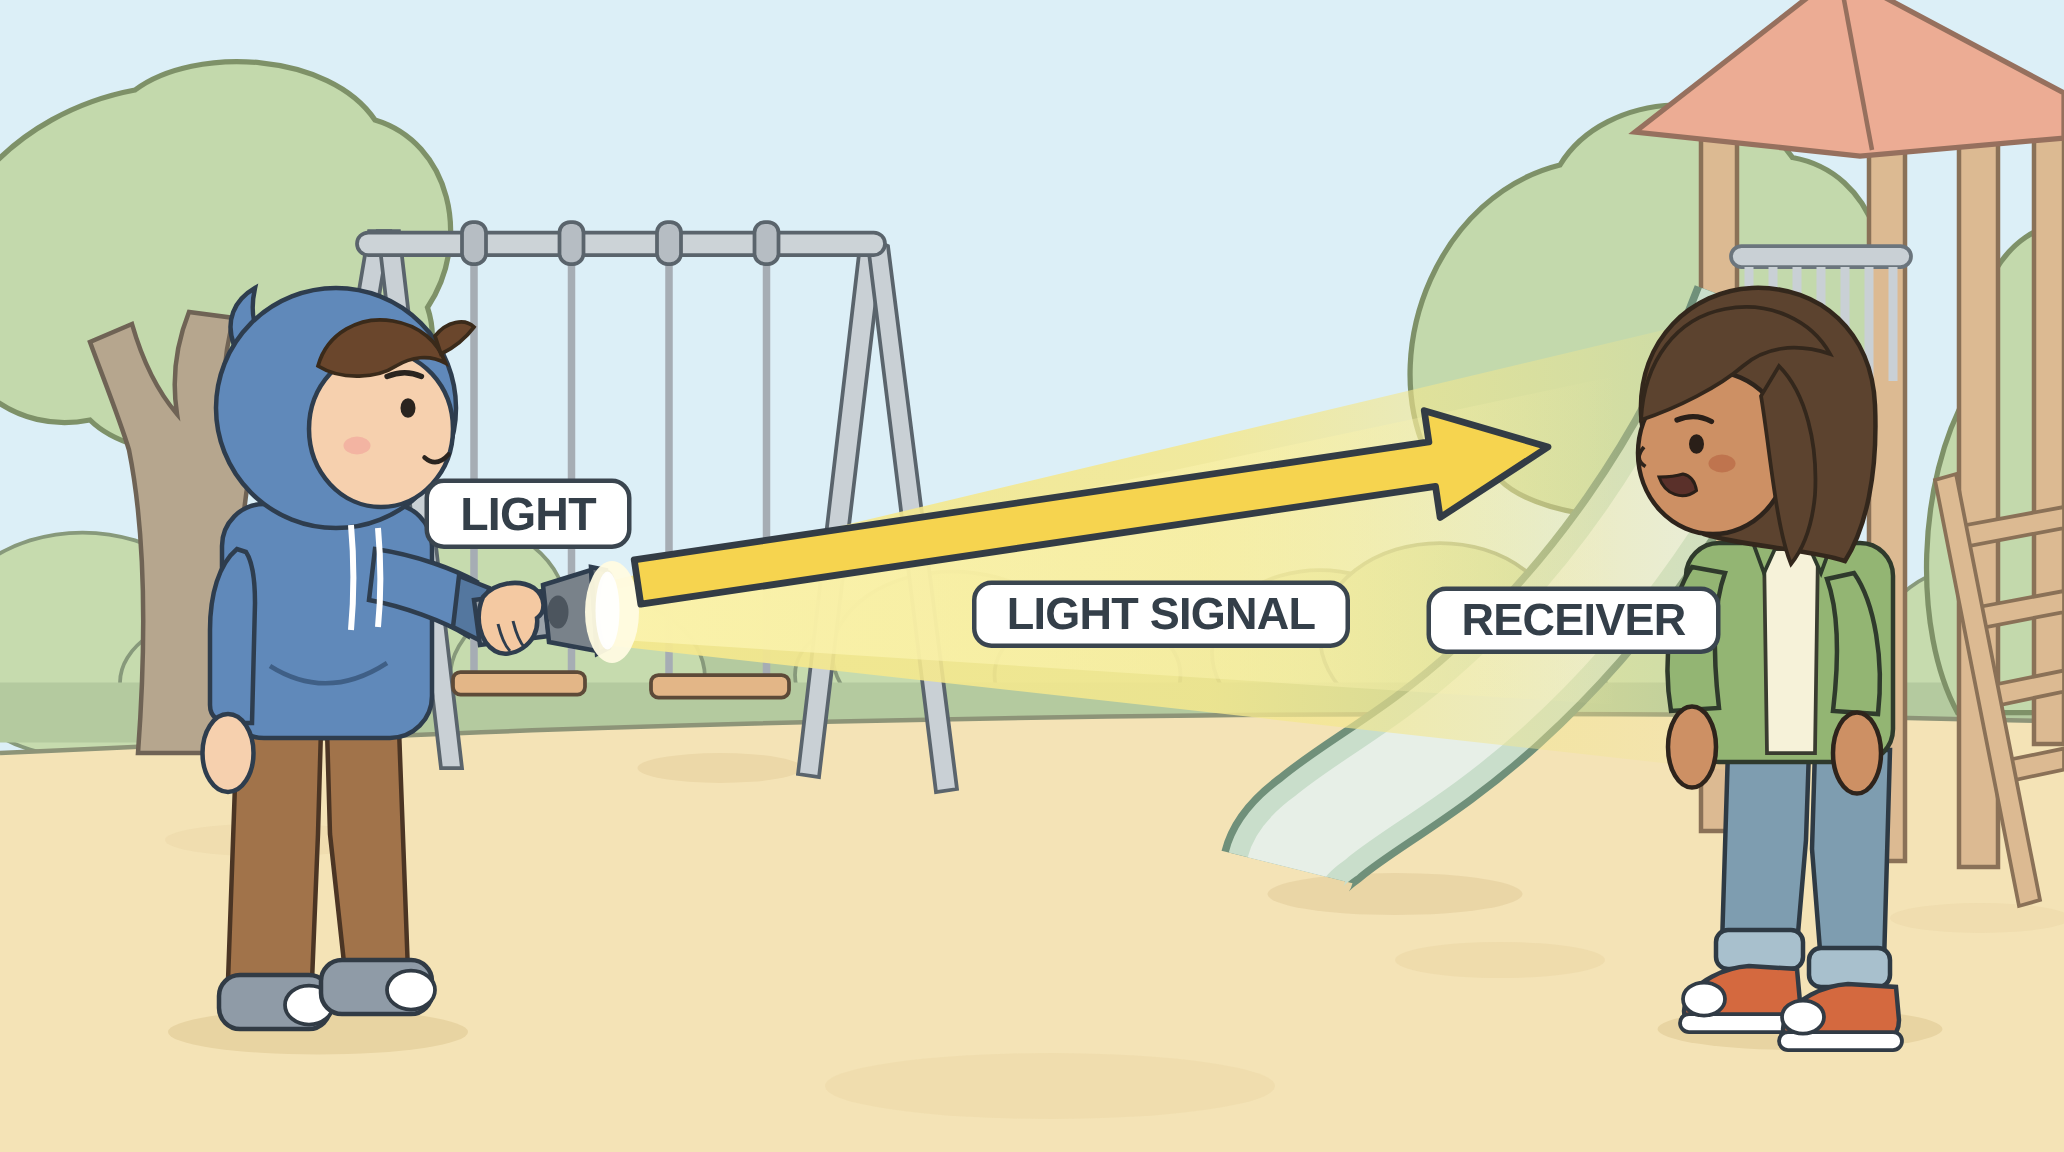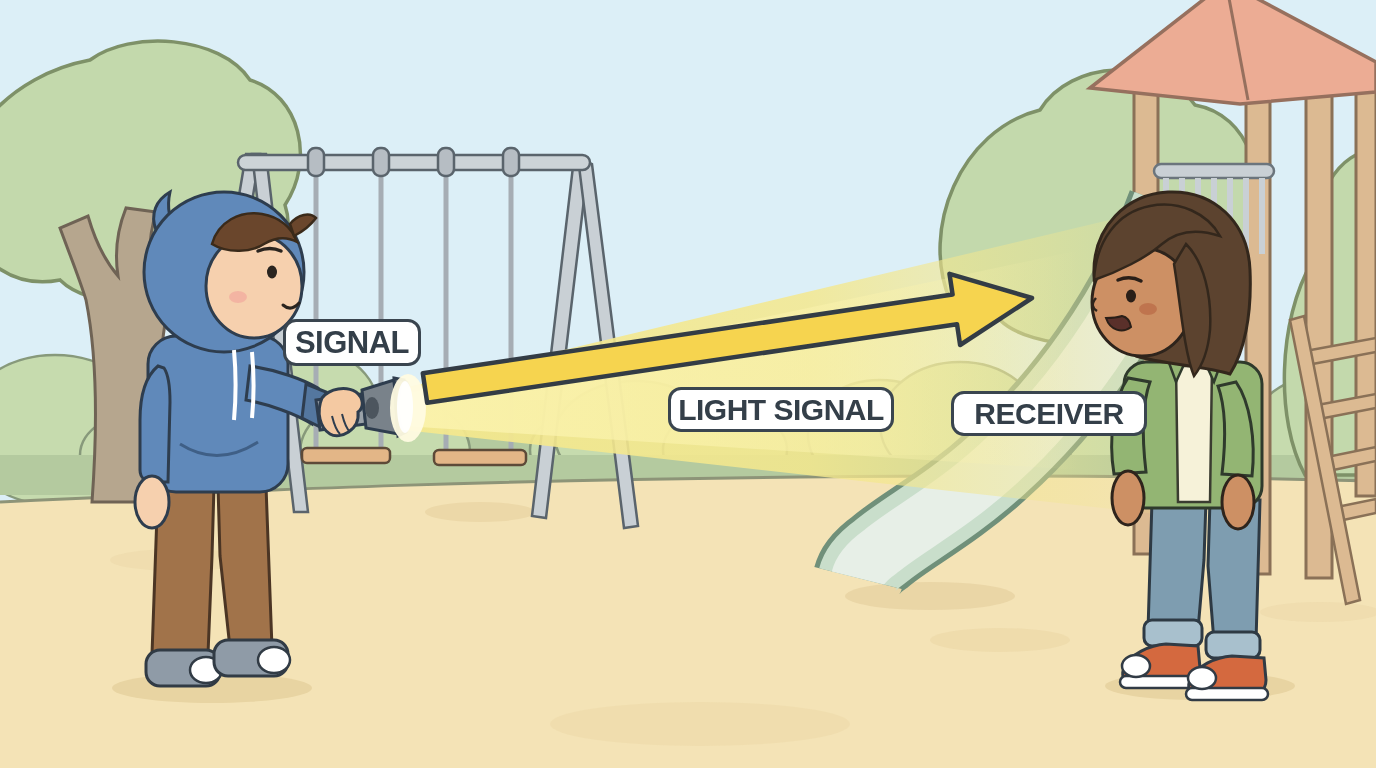--- a/index.html
+++ b/index.html
@@ -13,21 +13,21 @@
     border-radius:13px;
     color:#343f49;
     font-weight:bold;
     letter-spacing:-0.5px;
     display:flex;align-items:center;justify-content:center;
     font-family:"Liberation Sans",sans-serif;
     box-sizing:border-box;
     white-space:nowrap;
   }
   .label-sender{left:283px;top:319px;width:138px;height:47px;font-size:31px;}
-  .label-signal{left:668px;top:387px;width:226px;height:45px;font-size:30px;}
+  .label-signal{left:648px;top:387px;width:252px;height:45px;font-size:30px;}
   .label-receiver{left:951px;top:391px;width:196px;height:45px;font-size:30px;}
 </style>
 </head>
 <body>
 
 <div class="stage">
 <svg width="1376" height="768" viewBox="0 0 1376 768">
 
   <defs>
     <linearGradient id="beamG" x1="400" y1="0" x2="1215" y2="0" gradientUnits="userSpaceOnUse">
@@ -223,16 +223,16 @@
     <path d="M1094,280 C1096,240 1118,212 1150,206 C1180,200 1208,214 1220,236 C1196,228 1176,232 1162,244 C1146,258 1118,272 1094,280 Z" fill="#5c432f" stroke="#33271c" stroke-width="2.5"></path>
     <path d="M1186,244 C1204,262 1212,296 1210,330 C1208,352 1202,366 1194,376 C1184,352 1180,300 1174,264 Z" fill="#5c432f" stroke="#33271c" stroke-width="2.5"></path>
     <ellipse cx="1131" cy="296" rx="5" ry="6.5" fill="#2a1f18"></ellipse>
     <path d="M1118,280 Q1130,275 1141,281" stroke="#2a1f18" stroke-width="3.5" fill="none" stroke-linecap="round"></path>
     <ellipse cx="1148" cy="309" rx="9" ry="6" fill="#b5623f" opacity="0.6"></ellipse>
     <path d="M1106,318 C1110,330 1122,334 1131,327 C1130,321 1127,317 1122,316 C1116,318 1110,318 1106,318 Z" fill="#5a302a" stroke="#2a1f18" stroke-width="2"></path>
     <path d="M1096,298 Q1089,306 1097,311" stroke="#2e241c" stroke-width="2.5" fill="none"></path>
   </g>
 </svg>
 
-  <div class="label label-sender">SIGNAL</div>
+  <div class="label label-sender">LIGHT</div>
   <div class="label label-signal">LIGHT SIGNAL</div>
   <div class="label label-receiver">RECEIVER</div>
 </div>
 
 </body></html>

